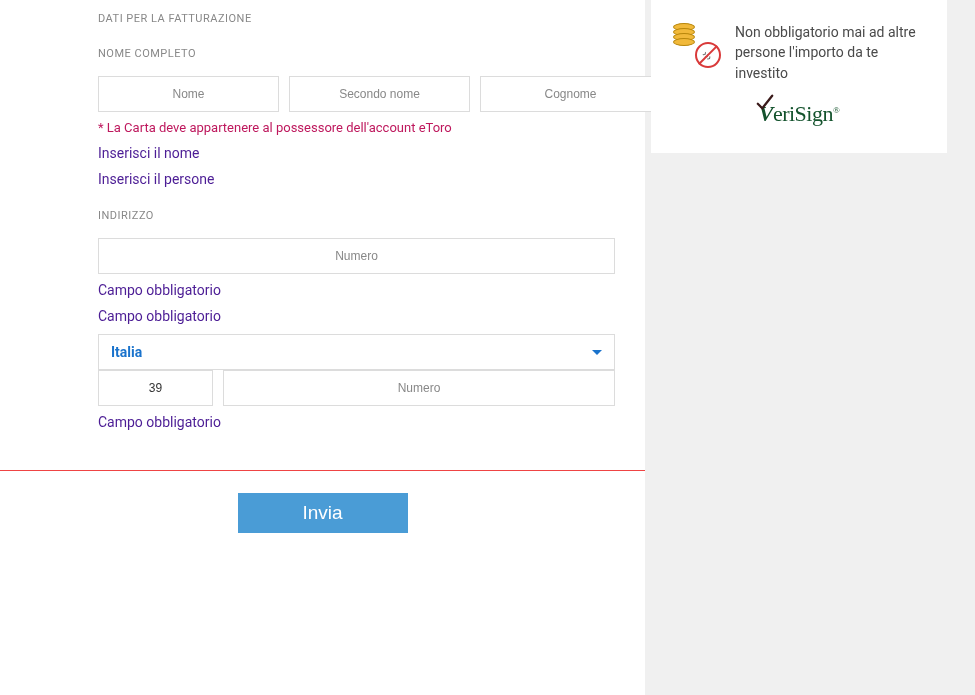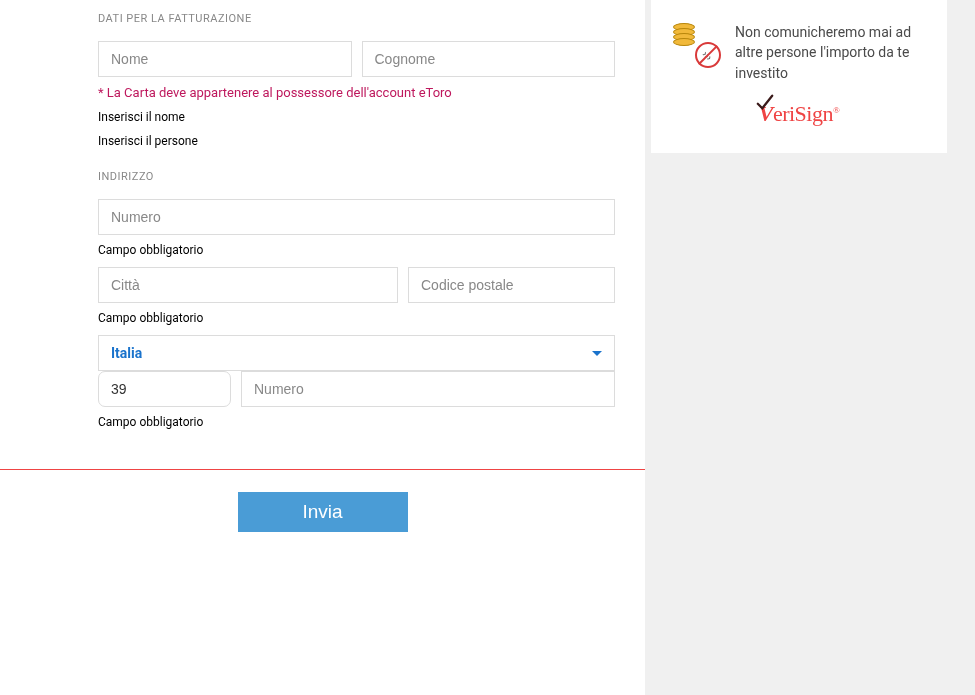--- a/index.html
+++ b/index.html
@@ -43,37 +43,38 @@
     .fields-row {
       display: flex;
       gap: 10px;
       margin-bottom: 8px;
     }
     .field {
       flex: 1;
       height: 36px;
       border: 1px solid #dcdcdc;
       padding: 0 12px;
-      font-size: 14px;
+      font-size: 12px;
       color: #333;
       background: #fff;
       outline: none;
+      text-align: center;
     }
     .field::placeholder {
       color: #888;
     }
     .helper-note {
       font-size: 13px;
       color: #be185d;
       margin-top: 2px;
       margin-bottom: 10px;
     }
     .error-msg {
-      color: #000000;
-      font-size: 12px;
+      color: #4c1d95;
+      font-size: 14px;
       margin-bottom: 10px;
       margin-top: 4px;
     }
     .address-street {
       flex: 2.4;
     }
     .address-number, .address-postal {
       flex: 1;
     }
     .address-city {
@@ -98,23 +99,22 @@
       flex: 1;
     }
     .chevron-down {
       width: 0;
       height: 0;
       border-left: 5px solid transparent;
       border-right: 5px solid transparent;
       border-top: 5px solid #1a73cc;
     }
     .phone-prefix {
-      width: 133px;
+      width: 115px;
       flex: none;
-      border-radius: 7px;
     }
     .phone-number {
       flex: 1;
     }
     .submit-bar {
       border-top: 1px solid #ef4444;
       padding: 22px 0 32px;
       display: flex;
       justify-content: center;
     }
@@ -189,21 +189,21 @@
       color: #4a4a4a;
       line-height: 1.45;
     }
     .verisign-block {
       text-align: center;
       margin-top: 10px;
     }
     .verisign-logo {
       font-family: Georgia, 'Times New Roman', serif;
       font-size: 22px;
-      color: #ef4444;
+      color: #14532d;
       font-weight: 500;
       letter-spacing: -0.5px;
       position: relative;
       display: inline-block;
     }
     .verisign-logo .v {
       font-style: italic;
       font-weight: bold;
     }
     .verisign-logo .check {
@@ -226,38 +226,36 @@
     }
   </style>
 </head>
 <body>
 
 <div class="page-wrapper">
   <div class="main-card">
     <div class="form-area">
       <div class="section-label first">DATI PER LA FATTURAZIONE</div>
 
+      <div class="section-label">NOME COMPLETO</div>
       <div class="fields-row">
         <input class="field" type="text" placeholder="Nome" style="">
+        <input class="field" type="text" placeholder="Secondo nome" style="">
         <input class="field" type="text" placeholder="Cognome" style="">
       </div>
       <div class="helper-note">* La Carta deve appartenere al possessore dell'account eToro</div>
       <div class="error-msg">Inserisci il nome</div>
       <div class="error-msg">Inserisci il persone</div>
 
       <div class="section-label">INDIRIZZO</div>
       <div class="fields-row">
         <input class="field address-number" type="text" placeholder="Numero" style="">
       </div>
       <div class="error-msg">Campo obbligatorio</div>
 
-      <div class="fields-row">
-        <input class="field address-city" type="text" placeholder="Città" style="">
-        <input class="field address-postal" type="text" placeholder="Codice postale" style="">
-      </div>
       <div class="error-msg">Campo obbligatorio</div>
 
       <div class="country-select">
         <span class="country-value">Italia</span>
         <span class="chevron-down"></span>
       </div>
 
       <div class="fields-row">
         <input class="field phone-prefix" type="text" value="39" style="">
         <input class="field phone-number" type="text" placeholder="Numero" style="">
@@ -276,21 +274,21 @@
         <div class="coins-stack">
           <div class="coin"></div>
           <div class="coin"></div>
           <div class="coin"></div>
           <div class="coin"></div>
         </div>
         <div class="no-badge">
           <span class="wifi-inside">›››</span>
         </div>
       </div>
-      <div class="side-text">Non comunicheremo mai ad altre persone l'importo da te investito</div>
+      <div class="side-text">Non obbligatorio mai ad altre persone l'importo da te investito</div>
     </div>
     <div class="verisign-block">
       <div class="verisign-logo">
         <svg class="check" viewBox="0 0 20 20">
           <path d="M2 12 L7 17 L18 3" stroke="#3a1a1a" stroke-width="2.5" fill="none" stroke-linecap="round"></path>
         </svg>
         <span class="v">V</span>eriSign<span class="reg">®</span>
       </div>
     </div>
   </div>

